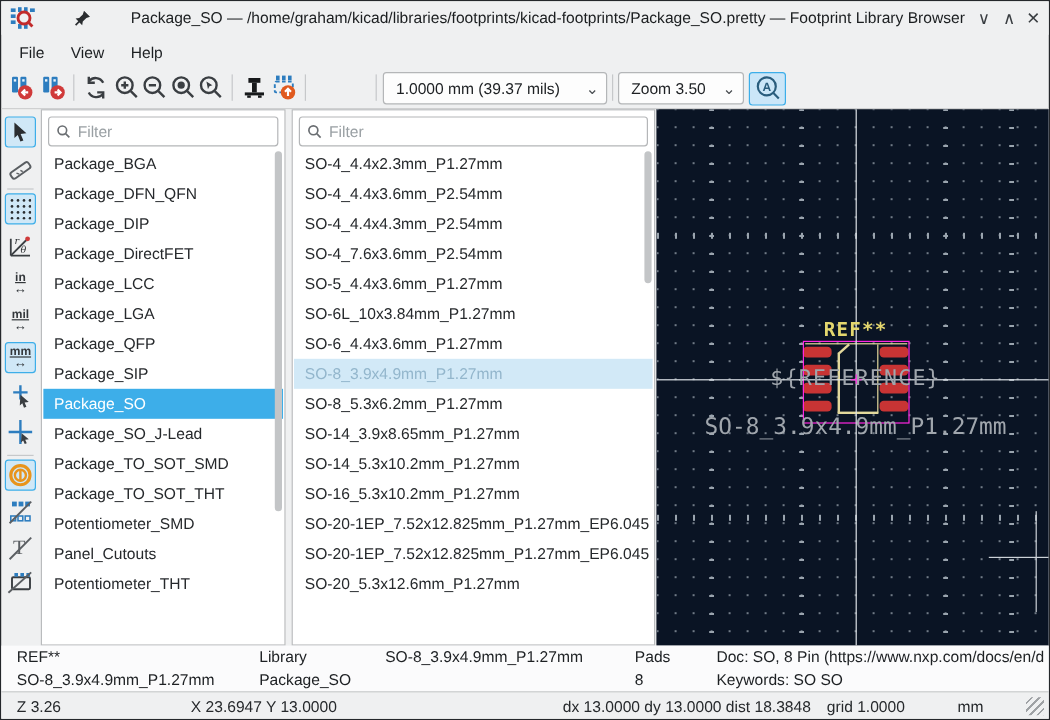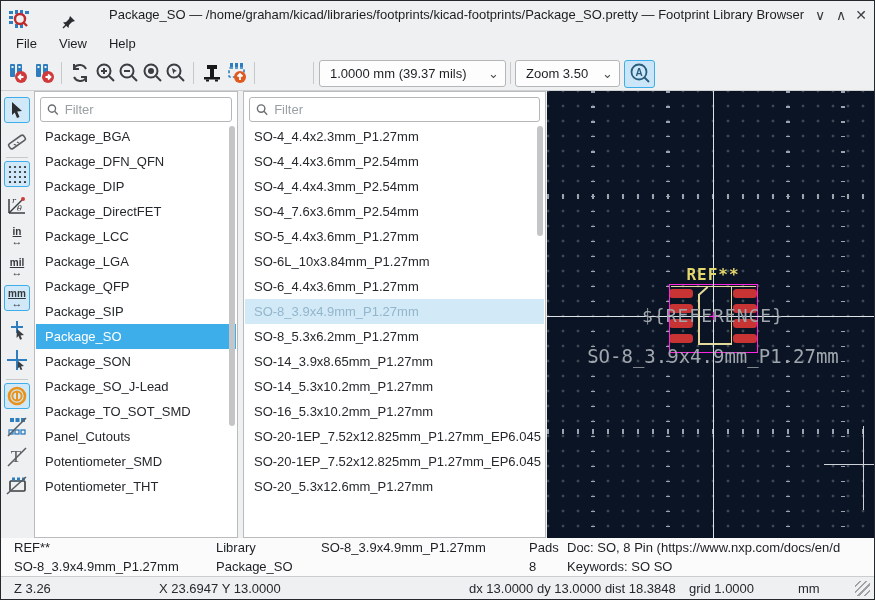--- a/index.html
+++ b/index.html
@@ -2,21 +2,21 @@
 <html style="--canvas_bg: #0a1424; --grid: #707a86; --grid2: #9aa4ae; --axis: #dde2e6; --cursor: #ccd2d8; --pad: #c83434; --courtyard: #ff26e2; --silk: #e3d99c; --silk_text: #e4d76e; --fab: #a0a6ad; --accent: #3daee9;"><head>
 <meta charset="utf-8">
 <style>
   * { margin:0; padding:0; box-sizing:border-box; }
   html,body { width:875px; height:600px; font-family:"Liberation Sans", sans-serif; }
   #window {
     position:relative; width:875px; height:600px; background:#eff0f1;
     border:1px solid #24272b; overflow:hidden; font-size:13px; color:#1d2023;
   }
   
-  #titlebar { position:absolute; left:0; top:0; width:100%; height:28px; background:#eff0f1; display:flex; align-items:flex-end; }
+  #titlebar { position:absolute; left:0; top:0; width:100%; height:28px; background:#eff0f1; display:flex; align-items:center; }
   #app-icon { width:22px; height:20px; margin-left:7px; }
   #pin-icon { margin-left:32px; width:14px; height:14px; }
   #title-text { position:absolute; left:108px; top:6px; white-space:nowrap; color:#1b1e20; }
   .win-btn { position:absolute; top:4px; width:20px; height:20px; display:flex; align-items:center; justify-content:center; color:#3a3e42; font-size:14px; cursor:default; }
   #btn-min { right:44px; } #btn-max { right:23px; } #btn-close { right:3px; }
   
   #menubar { position:absolute; left:0; top:28px; width:100%; height:28px; display:flex; align-items:center; padding-left:4px; }
   .menu-item { padding:4px 11px; }
   
   #toolbar { position:absolute; left:0; top:56px; width:100%; height:34px; border-bottom:1px solid #cfd0d1; }
@@ -327,25 +327,25 @@
     <div class="list">
         <div class="list-row">Package_BGA</div>
         <div class="list-row">Package_DFN_QFN</div>
         <div class="list-row">Package_DIP</div>
         <div class="list-row">Package_DirectFET</div>
         <div class="list-row">Package_LCC</div>
         <div class="list-row">Package_LGA</div>
         <div class="list-row">Package_QFP</div>
         <div class="list-row">Package_SIP</div>
         <div class="list-row selected">Package_SO</div>
-        <div class="list-row">Package_SON</div>
         <div class="list-row">Package_SO_J-Lead</div>
         <div class="list-row">Package_TO_SOT_SMD</div>
+        <div class="list-row">Package_TO_SOT_THT</div>
+        <div class="list-row">Potentiometer_SMD</div>
         <div class="list-row">Panel_Cutouts</div>
-        <div class="list-row">Potentiometer_SMD</div>
         <div class="list-row">Potentiometer_THT</div>
       </div>
     <div class="scroll-thumb" style="right:2px; top:34px; height:300px"></div>
   </div>
 
   <div class="panel" id="footprint-panel">
     <div class="filter-box">
       <svg width="13" height="13" viewBox="0 0 13 13" fill="none" stroke="#6a6e72" stroke-width="1.5">
         <circle cx="5.5" cy="5.5" r="4"></circle>
           <line x1="8.5" y1="8.5" x2="12" y2="12"></line>
@@ -420,21 +420,21 @@
       <div class="info-line">Library</div>
       <div class="info-line">Package_SO</div>
     </div>
     <div class="info-col" style="left:320px">
       <div class="info-line">SO-8_3.9x4.9mm_P1.27mm</div>
     </div>
     <div class="info-col" style="left:528px">
       <div class="info-line">Pads</div>
       <div class="info-line">8</div>
     </div>
-    <div class="info-col" style="left:566px">
+    <div class="info-col" style="left:596px">
       <div class="info-line">Doc: SO, 8 Pin (https://www.nxp.com/docs/en/d</div>
       <div class="info-line">Keywords: SO SO</div>
     </div>
   </div>
 
   <div id="statusbar">
     <span class="status-field" style="left:13px">Z 3.26</span>
     <span class="status-field" style="left:158px">X 23.6947 Y 13.0000</span>
     <span class="status-field" style="left:468px">dx 13.0000 dy 13.0000 dist 18.3848</span>
     <span class="status-field" style="left:688px">grid 1.0000</span>

